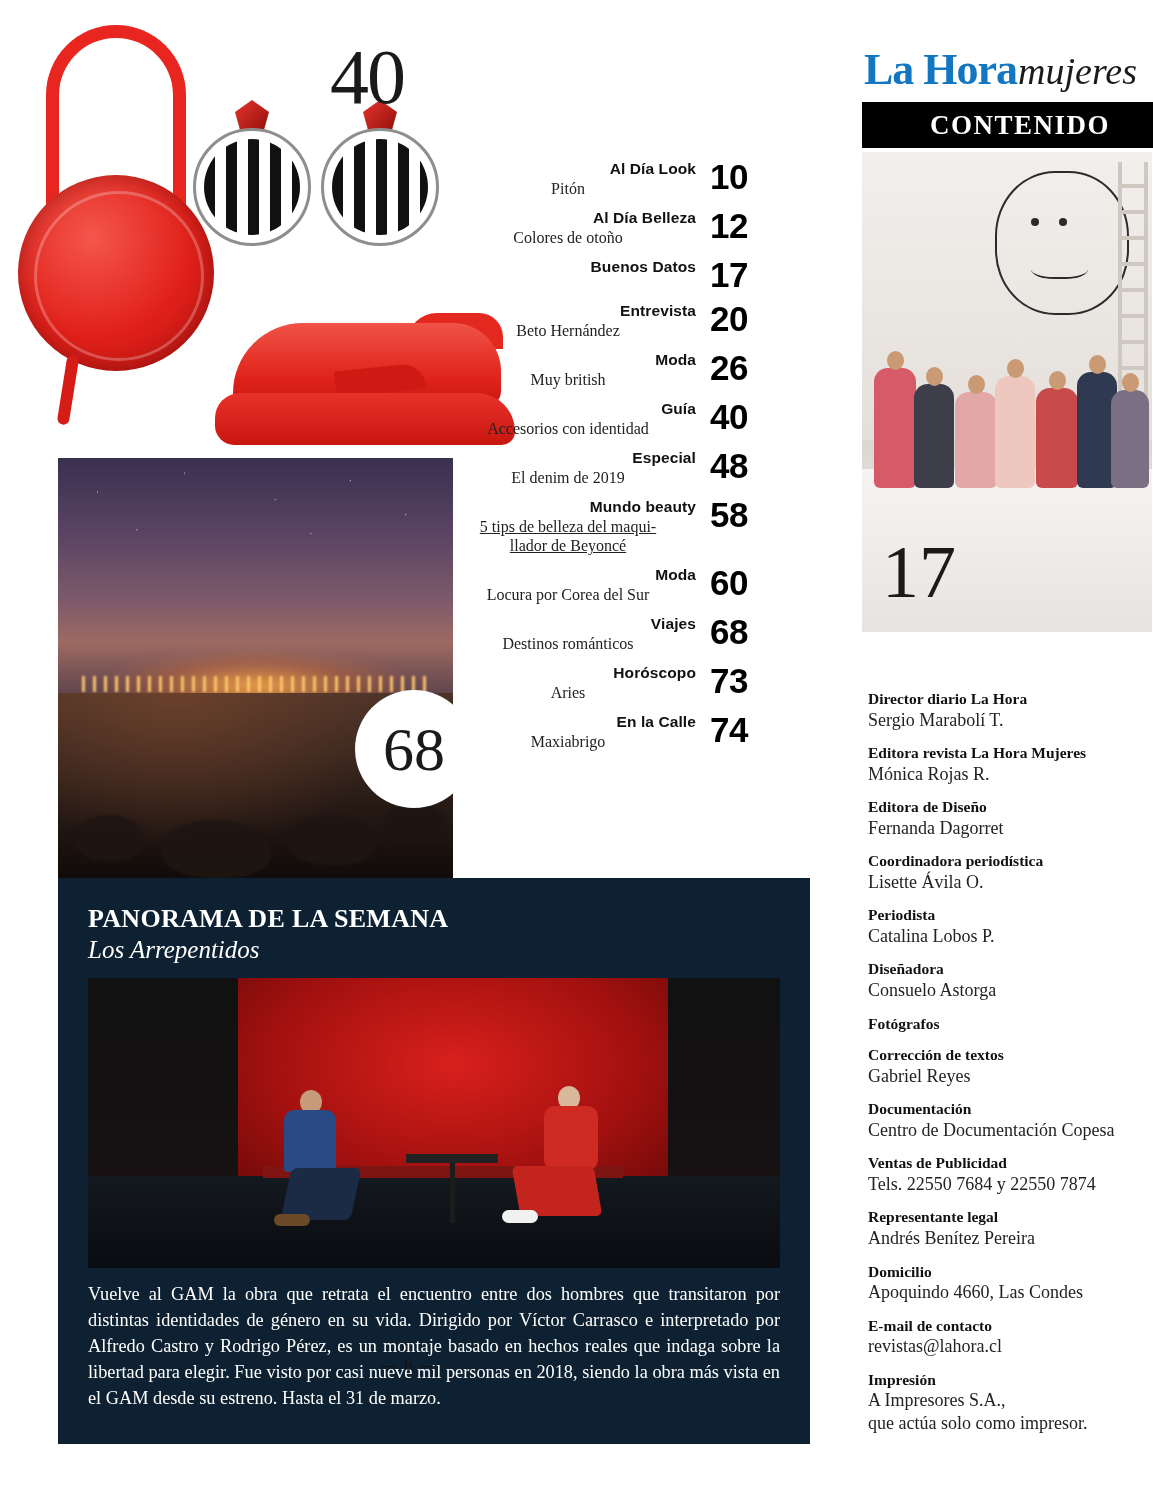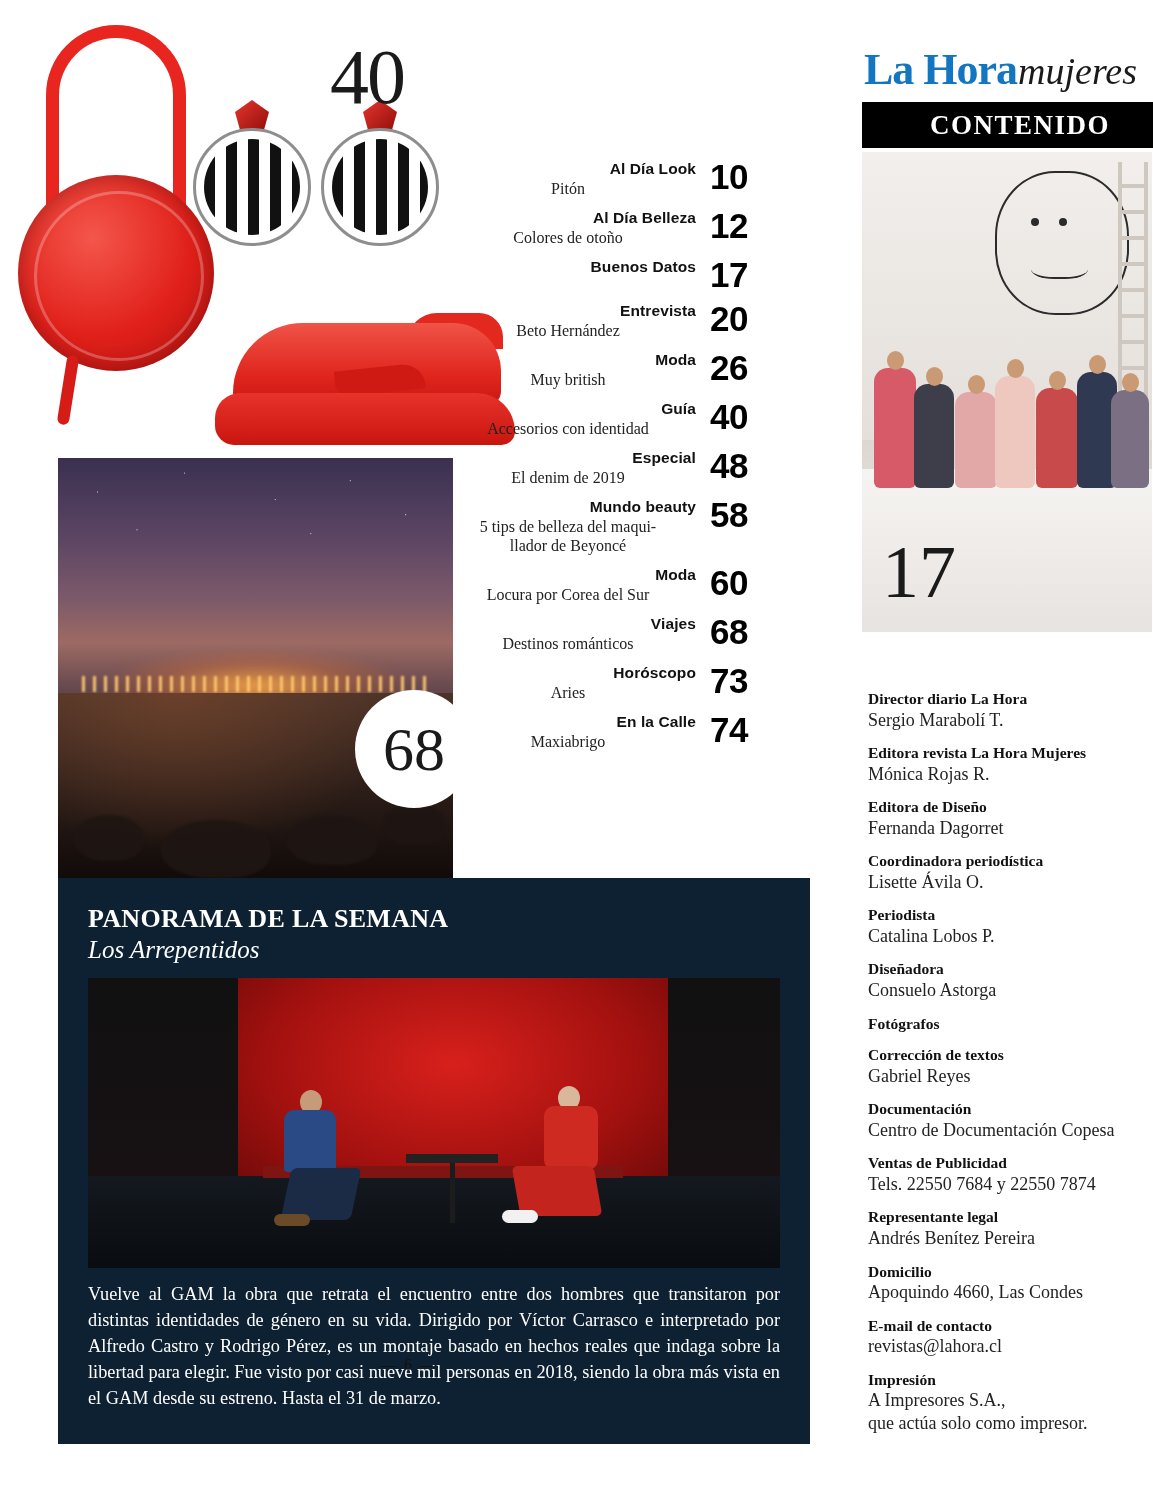--- a/index.html
+++ b/index.html
@@ -553,21 +553,21 @@
       <div class="toc-text">
         <div class="toc-title">Especial</div>
         <div class="toc-sub">El denim de 2019</div>
       </div>
       <div class="toc-page">48</div>
     </div>
 
     <div class="toc-row">
       <div class="toc-text">
         <div class="toc-title">Mundo beauty</div>
-        <div class="toc-sub" style="white-space:pre-line;">5 tips de belleza del maqui-
+        <div class="toc-sub" style="white-space:pre-line;text-decoration:underline;">5 tips de belleza del maqui-
 llador de Beyoncé</div>
       </div>
       <div class="toc-page">58</div>
     </div>
 
     <div class="toc-row">
       <div class="toc-text">
         <div class="toc-title">Moda</div>
         <div class="toc-sub">Locura por Corea del Sur</div>
       </div>

